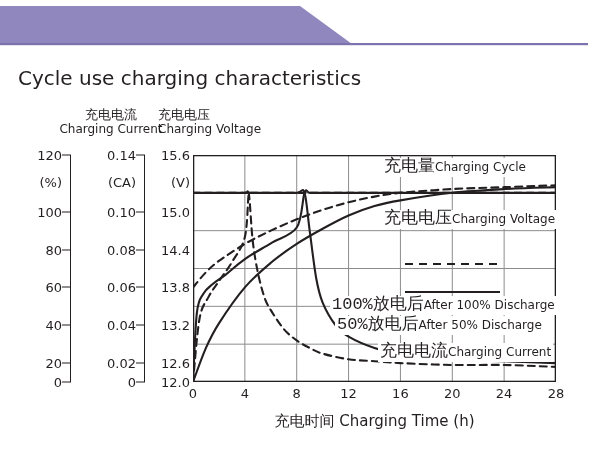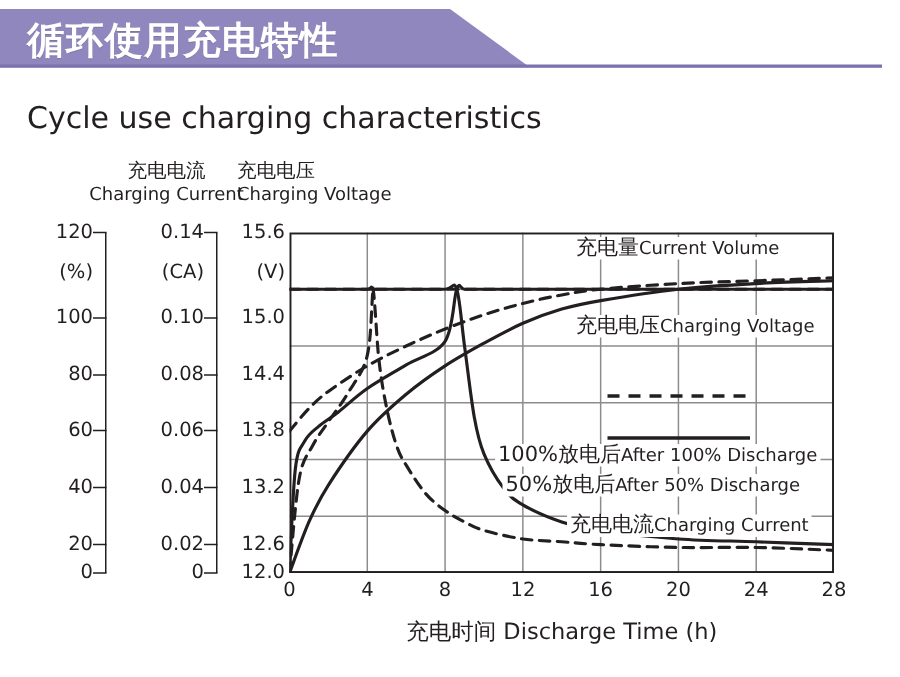--- a/index.html
+++ b/index.html
@@ -74,32 +74,31 @@
   .xcap{
     position:absolute;top:412px;left:193px;width:363px;text-align:center;
     font-size:15px;white-space:nowrap;
   }
 
   
   .ann{
     position:absolute;font-size:12px;white-space:nowrap;background:#ffffff;
     padding:0 2px;line-height:1.1;
   }
-  .ann .cn{font-size:14px;}
+  .ann .cn{font-size:17px;font-family:Liberation Mono, monospace;}
   .ann .en{font-size:12px;}
 </style>
 </head>
 <body>
 
 <div class="banner-wrap">
   <svg class="banner-bg" width="600" height="42" viewBox="0 0 600 42">
     <polygon id="banner-poly" points="0,0 300,0 352,38 0,38" fill="#8f87bd"></polygon>
     <rect id="banner-rule" x="0" y="37" width="588" height="2.2" fill="#7c73ae"></rect>
   </svg>
-  <div class="banner-title">循环使用充电特性</div>
 </div>
 
 <div class="subtitle">Cycle use charging characteristics</div>
 
 <div class="axhead" id="head-current">
   <span class="cn">充电电流</span>
   <span class="en">Charging Current</span>
 </div>
 <div class="axhead" id="head-voltage">
   <span class="cn">充电电压</span>
@@ -181,21 +180,21 @@
         <path d="M0.00,227.00 C1.08,216.49 3.89,178.13 6.48,163.94 C9.07,149.76 12.32,148.18 15.56,141.88 C18.80,135.57 22.04,131.89 25.93,126.11 C29.82,120.33 34.57,114.55 38.89,107.19 C43.21,99.84 49.05,93.53 51.86,81.97 C54.67,70.41 54.67,45.19 55.75,37.83 L58.34,37.83 C59.85,37.83 57.26,37.83 64.82,37.83 C72.38,37.83 88.59,37.83 103.71,37.83 C118.84,37.83 138.29,37.83 155.57,37.83 C172.86,37.83 190.14,37.83 207.43,37.83 C224.71,37.83 242.00,37.83 259.29,37.83 C276.57,37.83 293.86,37.83 311.14,37.83 C328.43,37.83 354.36,37.83 363.00,37.83" stroke="#231f20" stroke-width="2.1" fill="none" stroke-dasharray="7 5"></path>
         <path d="M0.00,227.00 C2.16,221.32 8.64,202.72 12.96,192.95 C17.29,183.18 19.45,178.45 25.93,168.36 C32.41,158.27 43.21,142.51 51.86,132.42 C60.50,122.33 69.14,115.08 77.79,107.82 C86.43,100.57 95.07,94.58 103.71,88.91 C112.36,83.23 121.00,78.50 129.64,73.77 C138.29,69.05 146.93,64.32 155.57,60.53 C164.21,56.75 172.86,53.60 181.50,51.07 C190.14,48.55 194.46,47.61 207.43,45.40 C220.39,43.19 242.00,39.72 259.29,37.83 C276.57,35.94 293.86,35.00 311.14,34.05 C328.43,33.10 354.36,32.47 363.00,32.16" stroke="#231f20" stroke-width="2.1" fill="none"></path>
         <path d="M0.00,132.42 C2.16,129.89 8.64,121.70 12.96,117.28 C17.29,112.87 19.45,110.66 25.93,105.93 C32.41,101.20 43.21,93.95 51.86,88.91 C60.50,83.86 69.14,79.77 77.79,75.67 C86.43,71.57 95.07,67.78 103.71,64.32 C112.36,60.85 121.00,57.70 129.64,54.86 C138.29,52.02 146.93,49.50 155.57,47.29 C164.21,45.08 172.86,43.19 181.50,41.62 C190.14,40.04 194.46,39.09 207.43,37.83 C220.39,36.57 242.00,35.00 259.29,34.05 C276.57,33.10 293.86,32.79 311.14,32.16 C328.43,31.53 354.36,30.58 363.00,30.27" stroke="#231f20" stroke-width="2.1" fill="none" stroke-dasharray="7 5"></path>
         <path d="M0.00,37.83 C0.65,37.83 1.73,37.83 3.89,37.83 C6.05,37.83 9.29,37.83 12.96,37.83 C16.64,37.83 19.45,37.83 25.93,37.83 C32.41,37.83 43.21,37.83 51.86,37.83 C60.50,37.83 69.14,37.83 77.79,37.83 C86.43,37.83 98.10,37.83 103.71,37.83 C109.33,37.83 109.33,31.53 111.49,37.83 C113.65,44.14 114.73,61.48 116.68,75.67 C118.62,89.85 121.00,110.98 123.16,122.96 C125.32,134.94 126.40,139.67 129.64,147.55 C132.88,155.43 138.29,164.57 142.61,170.25 C146.93,175.93 149.09,177.82 155.57,181.60 C162.05,185.38 172.86,190.11 181.50,192.95 C190.14,195.79 194.46,196.73 207.43,198.63 C220.39,200.52 242.00,203.04 259.29,204.30 C276.57,205.56 293.86,205.56 311.14,206.19 C328.43,206.82 354.36,207.77 363.00,208.08" stroke="#231f20" stroke-width="2.1" fill="none"></path>
         <path d="M0.00,37.83 C1.08,37.83 2.16,37.83 6.48,37.83 C10.80,37.83 18.37,37.83 25.93,37.83 C33.49,37.83 46.89,37.83 51.86,37.83 C56.83,37.83 54.45,29.95 55.75,37.83 C57.04,45.72 58.12,71.88 59.64,85.13 C61.15,98.37 62.88,107.82 64.82,117.28 C66.77,126.74 69.14,135.57 71.30,141.88 C73.46,148.18 74.54,149.76 77.79,155.12 C81.03,160.48 86.43,168.99 90.75,174.03 C95.07,179.08 99.39,182.23 103.71,185.38 C108.04,188.54 112.36,190.74 116.68,192.95 C121.00,195.16 123.16,196.73 129.64,198.63 C136.13,200.52 146.93,203.04 155.57,204.30 C164.21,205.56 172.86,205.56 181.50,206.19 C190.14,206.82 194.46,207.45 207.43,208.08 C220.39,208.71 242.00,209.66 259.29,209.97 C276.57,210.29 293.86,209.66 311.14,209.97 C328.43,210.29 354.36,211.55 363.00,211.87" stroke="#231f20" stroke-width="2.1" fill="none" stroke-dasharray="7 5"></path>
       </g>
   </svg>
 </div>
 
 <div class="ann" style="left:382px;top:158px;">
-  <span class="cn">充电量</span><span class="en">Current Volume</span>
+  <span class="cn">充电量</span><span class="en">Charging Cycle</span>
 </div>
 <div class="ann" style="left:382px;top:210px;">
   <span class="cn">充电电压</span><span class="en">Charging Voltage</span>
 </div>
 <div class="ann" style="left:335px;top:268px;margin-top:48px;">
   <span class="cn">50%放电后</span><span class="en">After 50% Discharge</span>
 </div>
 <div class="ann" style="left:330px;top:296px;">
   <span class="cn">100%放电后</span><span class="en">After 100% Discharge</span>
 </div>
@@ -210,13 +209,13 @@
 
 <div class="xtick" style="left:193px">0</div>
 <div class="xtick" style="left:244.9px">4</div>
 <div class="xtick" style="left:296.7px">8</div>
 <div class="xtick" style="left:348.6px">12</div>
 <div class="xtick" style="left:400.4px">16</div>
 <div class="xtick" style="left:452.3px">20</div>
 <div class="xtick" style="left:504.1px">24</div>
 <div class="xtick" style="left:556px">28</div>
 
-<div class="xcap">充电时间 Discharge Time (h)</div>
+<div class="xcap">充电时间 Charging Time (h)</div>
 
 </body></html>

